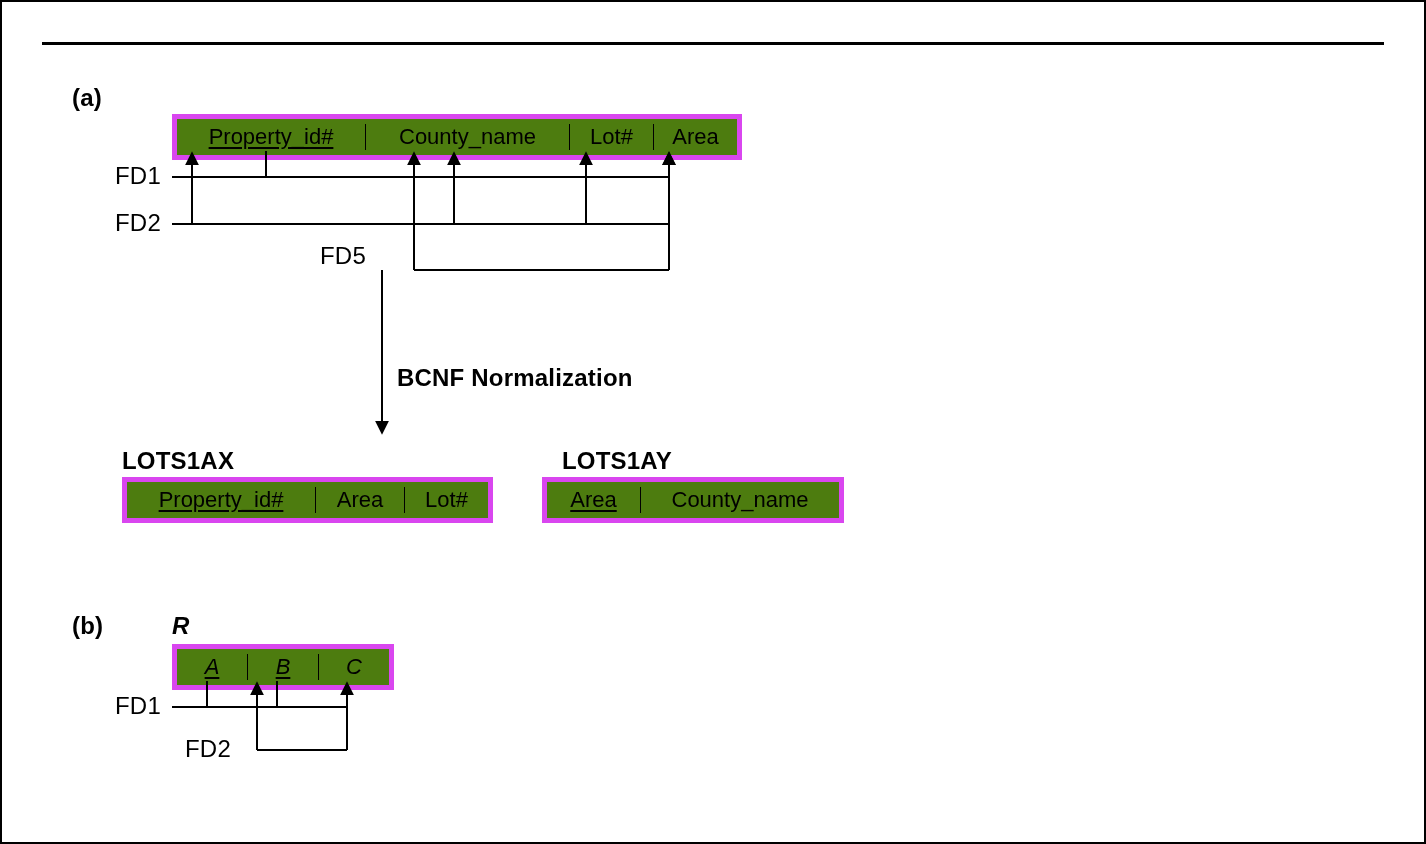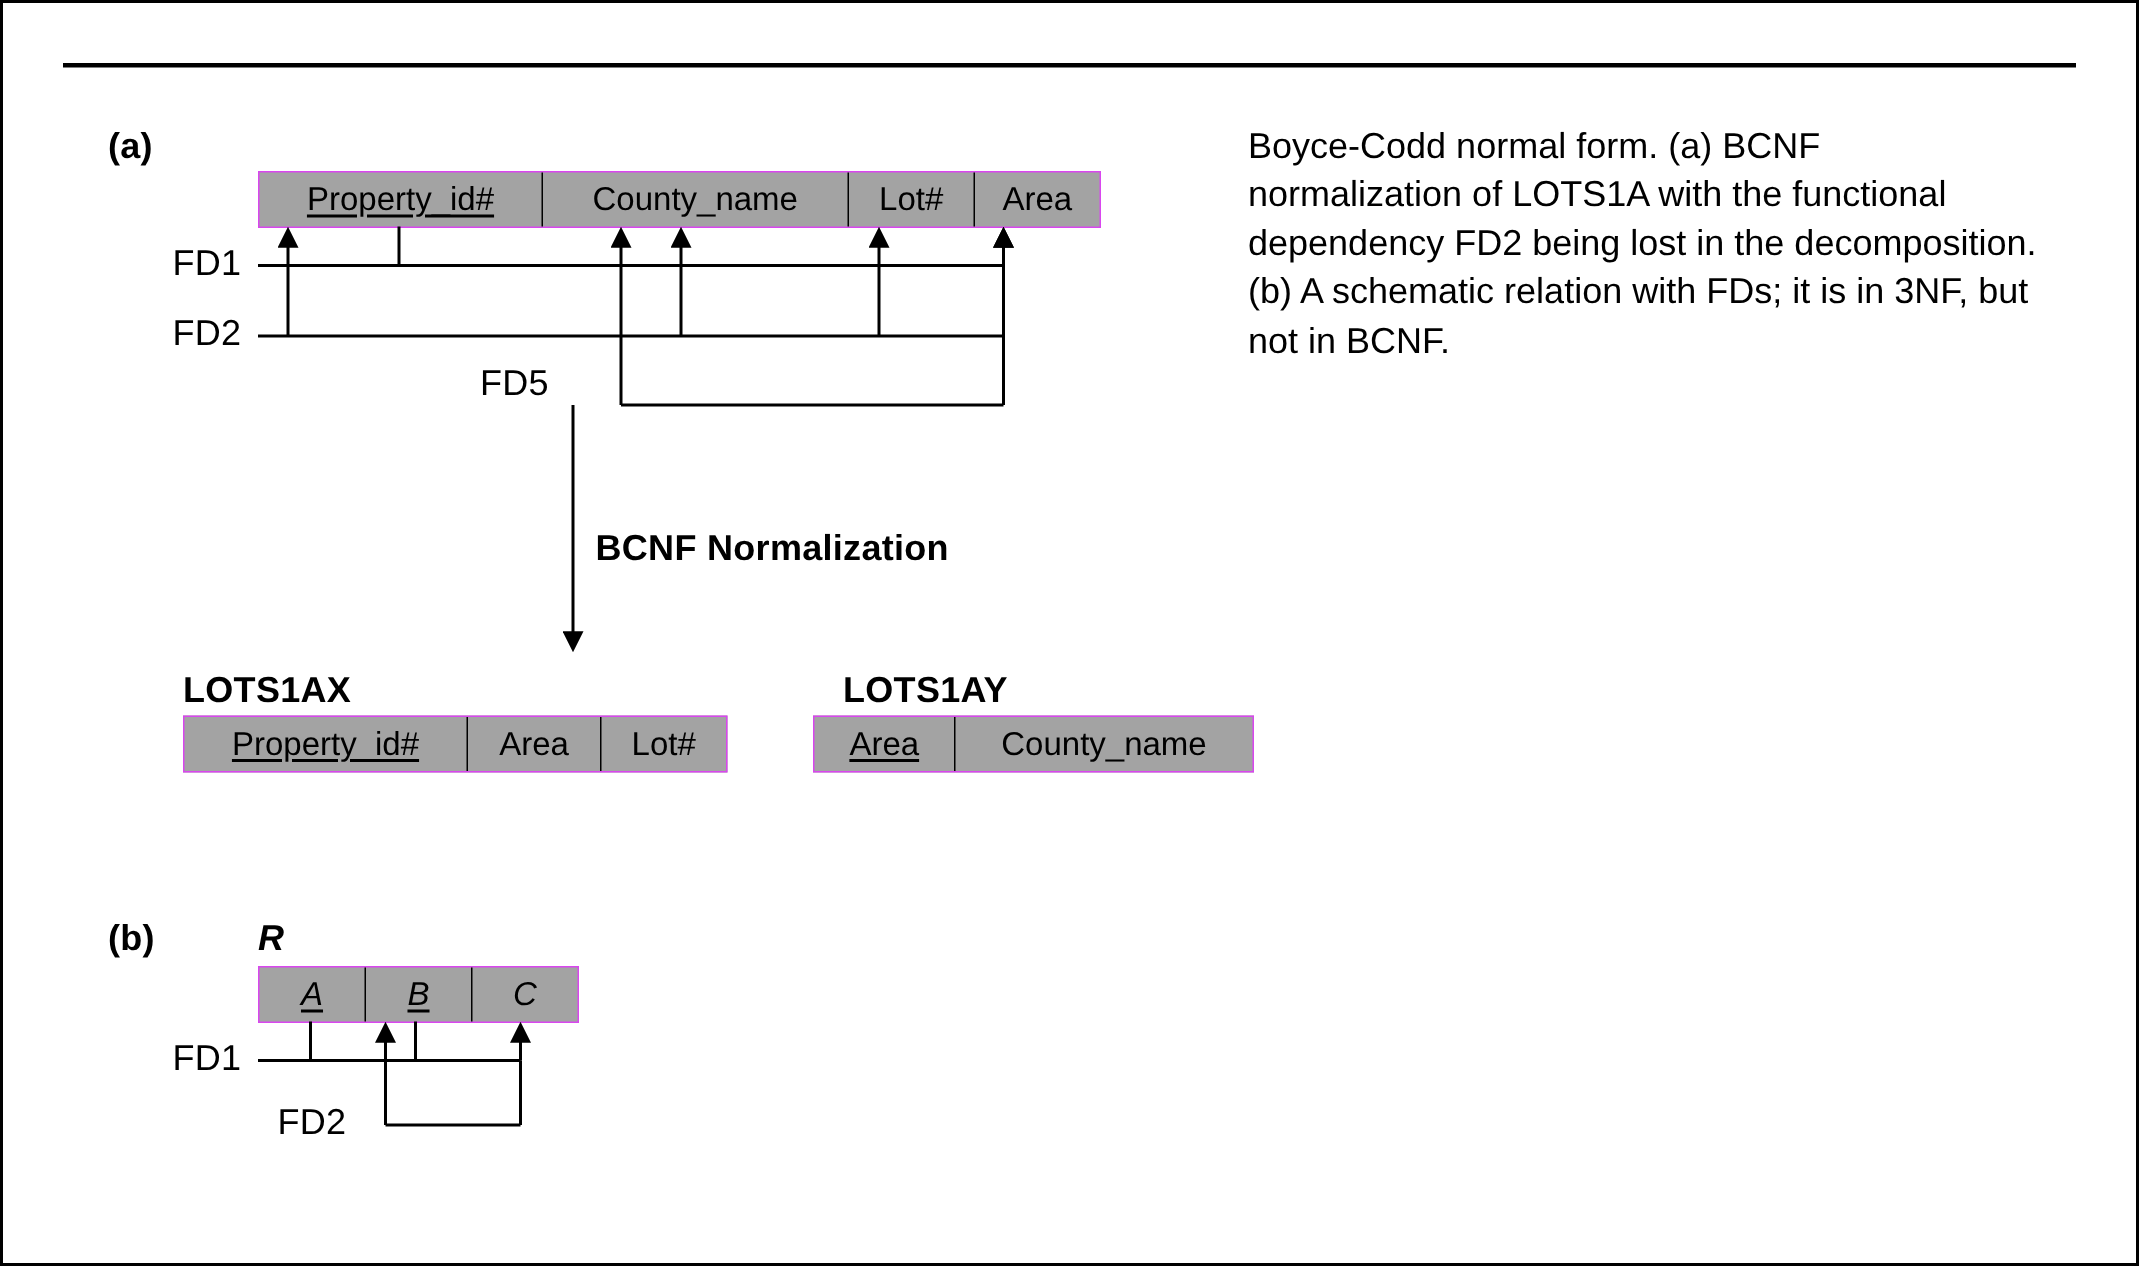--- a/index.html
+++ b/index.html
@@ -27,23 +27,24 @@
   .lbl {
     position: absolute;
     font-size: 24px;
     letter-spacing: 0.2px;
   }
   .bold { font-weight: 700; }
   .italic { font-style: italic; }
   .table {
     position: absolute;
     display: flex;
-    border: 1px solid #d946ef;
+    border: 5px solid #d946ef;
     height: 36px;
-    background: #a3a3a3;
+    background: #4d7c0f;
+    align-items: center;
   }
   .cell {
     display: flex;
     align-items: center;
     justify-content: center;
     padding: 0 14px;
     border-right: 1px solid #000;
     font-size: 22px;
     white-space: nowrap;
   }
@@ -83,21 +84,21 @@
     <div class="cell underline" style="width:160px;">Property_id#</div>
     <div class="cell" style="width:175px;">County_name</div>
     <div class="cell" style="width:55px;">Lot#</div>
     <div class="cell" style="width:55px;">Area</div>
   </div>
 
   <div class="lbl" style="left:113px; top:160px;">FD1</div>
   <div class="lbl" style="left:113px; top:207px;">FD2</div>
   <div class="lbl" style="left:318px; top:240px;">FD5</div>
 
-  <div class="lbl bold" style="left:395px; top:350px;text-align:center;">BCNF Normalization</div>
+  <div class="lbl bold" style="left:395px; top:362px;text-align:center;">BCNF Normalization</div>
 
   <div class="lbl bold" style="left:120px; top:445px;">LOTS1AX</div>
   <div class="table" style="left:120px; top:475px;">
     <div class="cell underline" style="width:160px;">Property_id#</div>
     <div class="cell" style="width:60px;">Area</div>
     <div class="cell" style="width:55px;">Lot#</div>
   </div>
 
   <div class="lbl bold" style="left:560px; top:445px;">LOTS1AY</div>
   <div class="table" style="left:540px; top:475px;">
@@ -110,21 +111,20 @@
   <div class="lbl bold italic" style="left:170px; top:610px;">R</div>
   <div class="table" style="left:170px; top:642px;">
     <div class="cell italic underline" style="width:42px;">A</div>
     <div class="cell italic underline" style="width:42px;">B</div>
     <div class="cell italic" style="width:42px;">C</div>
   </div>
   <div class="lbl" style="left:113px; top:690px;">FD1</div>
   <div class="lbl" style="left:183px; top:733px;">FD2</div>
 
   <div class="caption">
-    <span>Boyce-Codd normal form. (a) BCNF normalization of LOTS1A with the functional dependency FD2 being lost in the decomposition. (b) A schematic relation with FDs; it is in 3NF, but not in BCNF.</span>
   </div>
 
   <svg class="overlay" viewBox="0 0 1426 844">
     <defs>
       <marker id="arrow" viewBox="0 0 10 10" refX="8" refY="5" markerWidth="7" markerHeight="7" orient="auto-start-reverse">
         <path d="M 0 0 L 10 5 L 0 10 z" fill="#000"></path>
       </marker>
     </defs>
 
     <g stroke="#000" stroke-width="2" fill="none">

